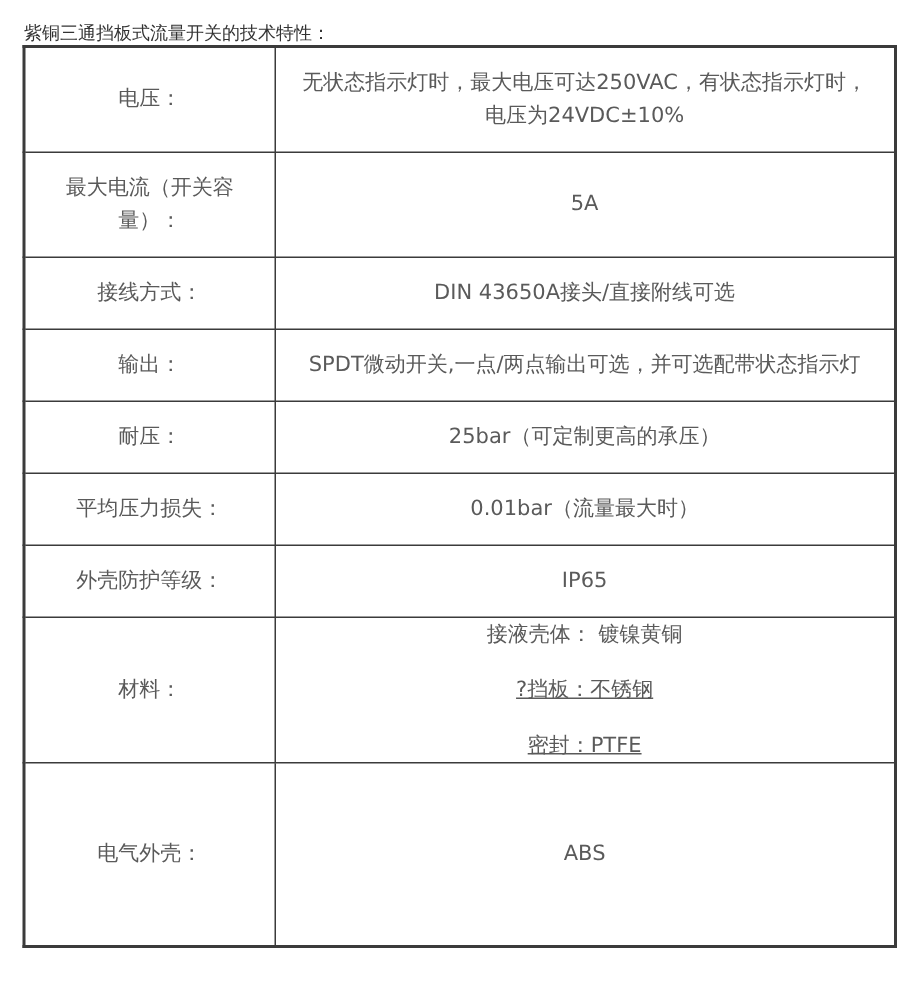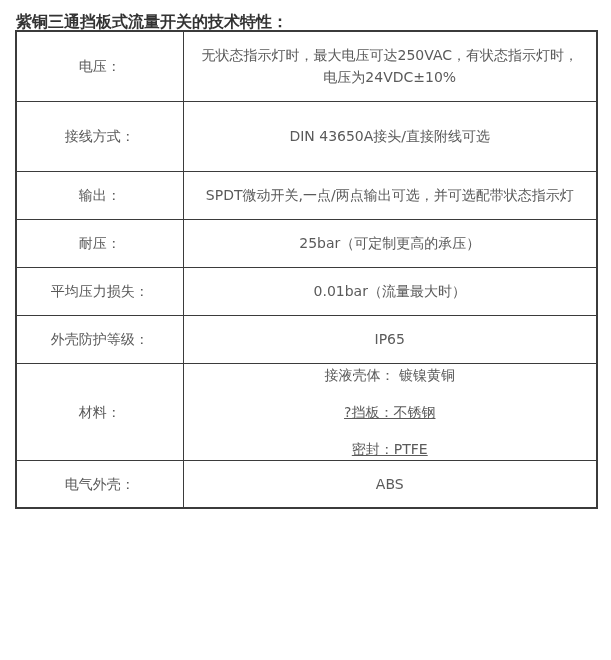--- a/index.html
+++ b/index.html
@@ -16,22 +16,22 @@
     font-family: "DejaVu Sans", "Liberation Sans", sans-serif;
   }
   .page {
     width: 611px;
     height: 660px;
     background: var(--bg-color);
     padding: 14px 0 0 15px;
     overflow: hidden;
   }
   .page-title {
-    font-size: 16px;
-    font-weight: bold;
+    font-size: 12px;
+    font-weight: normal;
     color: var(--title-color);
     margin: 0 0 0 1px;
     line-height: 16px;
   }
   table.spec-table {
     border-collapse: collapse;
     width: 583px;
     table-layout: fixed;
     border: 2px solid var(--border-color);
   }
@@ -69,20 +69,26 @@
 
   <table class="spec-table">
     <tbody>
         <tr>
           <td class="label-cell">电压：</td>
           <td class="value-cell">
             <div class="value-line">无状态指示灯时，最大电压可达250VAC，有状态指示灯时，电压为24VDC±10%</div>
           </td>
         </tr>
         <tr>
+          <td class="label-cell">最大电流（开关容量）：</td>
+          <td class="value-cell">
+            <div class="value-line">5A</div>
+          </td>
+        </tr>
+        <tr>
           <td class="label-cell">接线方式：</td>
           <td class="value-cell">
             <div class="value-line">DIN 43650A接头/直接附线可选</div>
           </td>
         </tr>
         <tr>
           <td class="label-cell">输出：</td>
           <td class="value-cell">
             <div class="value-line">SPDT微动开关,一点/两点输出可选，并可选配带状态指示灯</div>
           </td>

